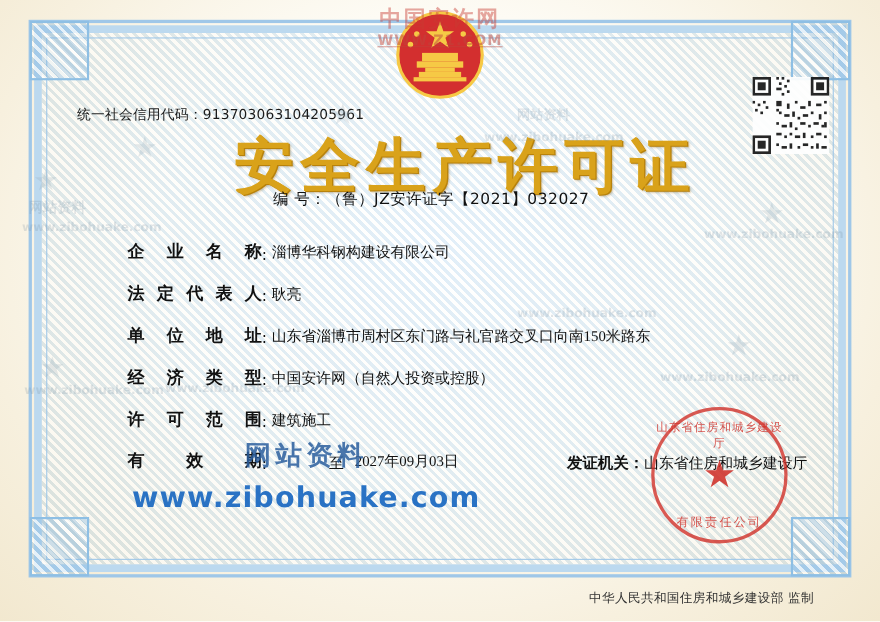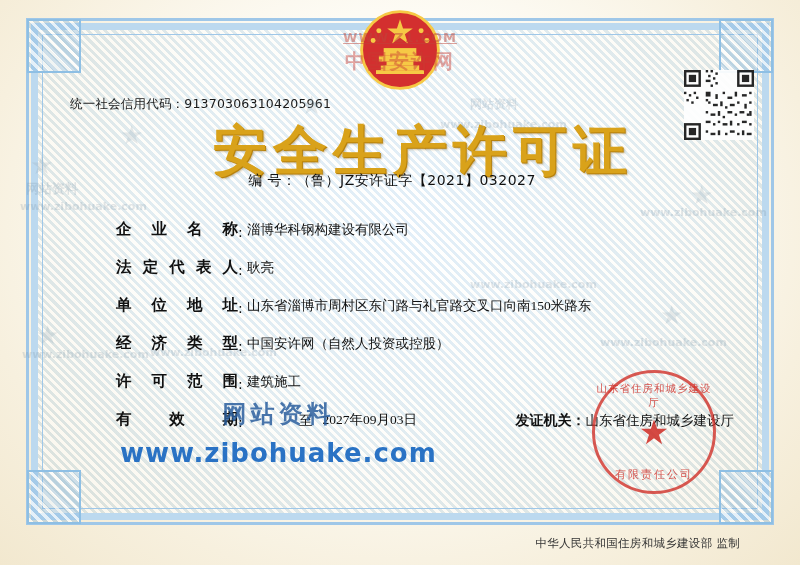--- a/index.html
+++ b/index.html
@@ -153,21 +153,21 @@
   
   .wm{
     position:absolute;color:rgba(120,140,160,.22);
     font-size:13px;white-space:nowrap;pointer-events:none;
     z-index:5;font-weight:bold;
   }
   .wm.star{font-size:26px;color:rgba(150,170,185,.25);}
   .wm-top-logo{
     position:absolute;left:50%;top:4px;transform:translateX(-50%);
     font-size:20px;color:rgba(200,60,50,.45);font-weight:bold;z-index:7;
-    letter-spacing:2px;white-space:nowrap;margin-top:44px;
+    letter-spacing:2px;white-space:nowrap;
   }
   .wm-top-url{
     position:absolute;left:50%;top:30px;transform:translateX(-50%);
     font-size:13px;color:rgba(190,70,60,.5);font-weight:bold;z-index:7;
     letter-spacing:1px;white-space:nowrap;text-decoration:underline;
   }
 
   .footer{
     position:absolute;right:60px;bottom:14px;
     font-size:11.5px;color:#333;letter-spacing:.3px;

